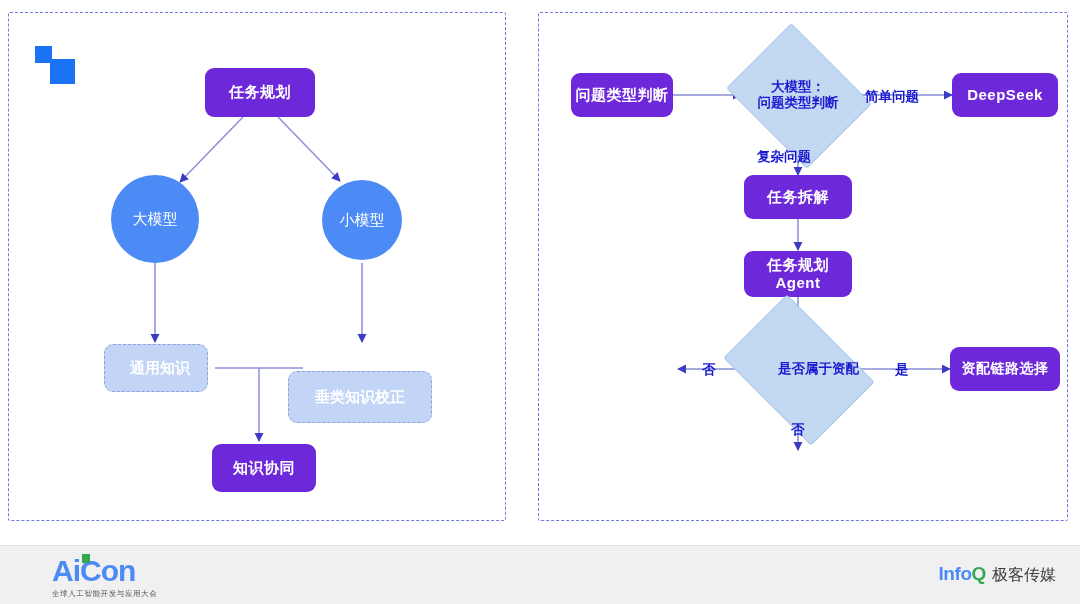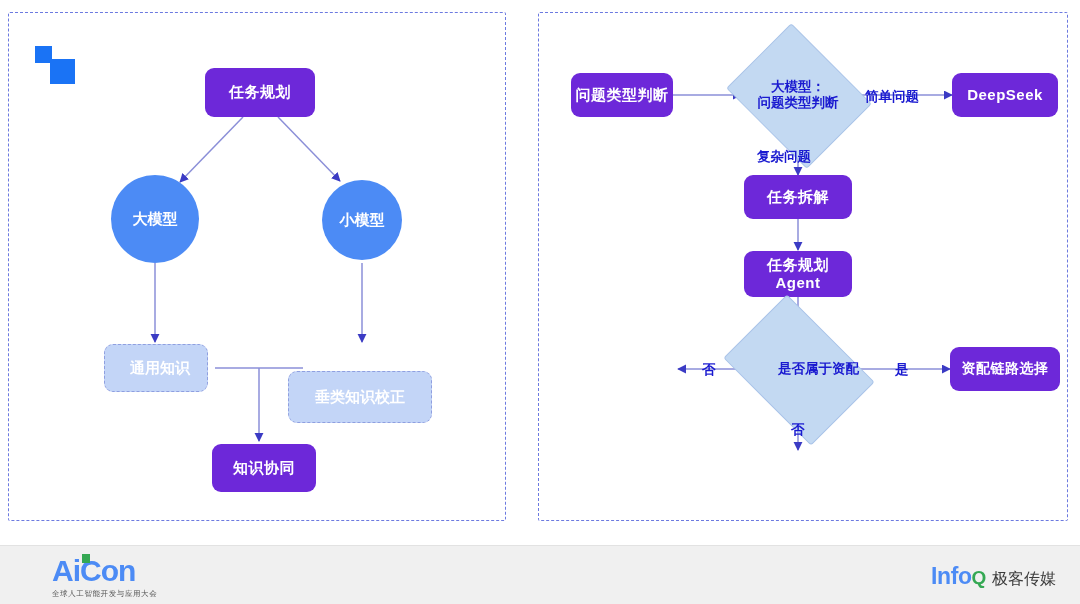--- a/index.html
+++ b/index.html
@@ -44,21 +44,21 @@
     border-radius:9px;
     font-weight:bold;
     font-size:15px;
     letter-spacing:.5px;
   }
   .node-rect.small{font-size:14px;}
   .node-circle{
     background:#4c8bf5;
     color:#ffffff;
     border-radius:50%;
-    font-weight:bold;
+    font-weight:normal;
     font-size:15px;
   }
   .node-soft{
     background:#c3d5f7;
     color:#ffffff;
     border:1.4px dashed #8f9fe0;
     border-radius:9px;
     font-weight:bold;
     font-size:15px;
   }
@@ -105,21 +105,21 @@
     position:absolute;left:30px;top:-2px;width:8px;height:9px;background:#34a853;
   }
   #aicon-tagline{
     font-size:7.5px;color:#555;margin-top:3px;letter-spacing:.6px;
     font-family:"DejaVu Sans",sans-serif;
   }
   #infoq-logo{
     position:absolute;right:24px;top:563px;
     display:flex;align-items:baseline;gap:6px;
   }
-  .infoq-info{font-size:23px;font-weight:bold;color:#4c8bf5;letter-spacing:-.4px;}
+  .infoq-info{font-size:19px;font-weight:bold;color:#4c8bf5;letter-spacing:-.4px;}
   .infoq-q{font-size:19px;font-weight:bold;color:#34a853;letter-spacing:-.4px;}
   .infoq-cn{font-size:16px;color:#3c3c3c;font-family:"DejaVu Sans",sans-serif;}
 </style>
 </head>
 <body>
 
 <div class="slide">
 
   <div class="panel" id="panel-left"></div>
   <div class="panel" id="panel-right"></div>

